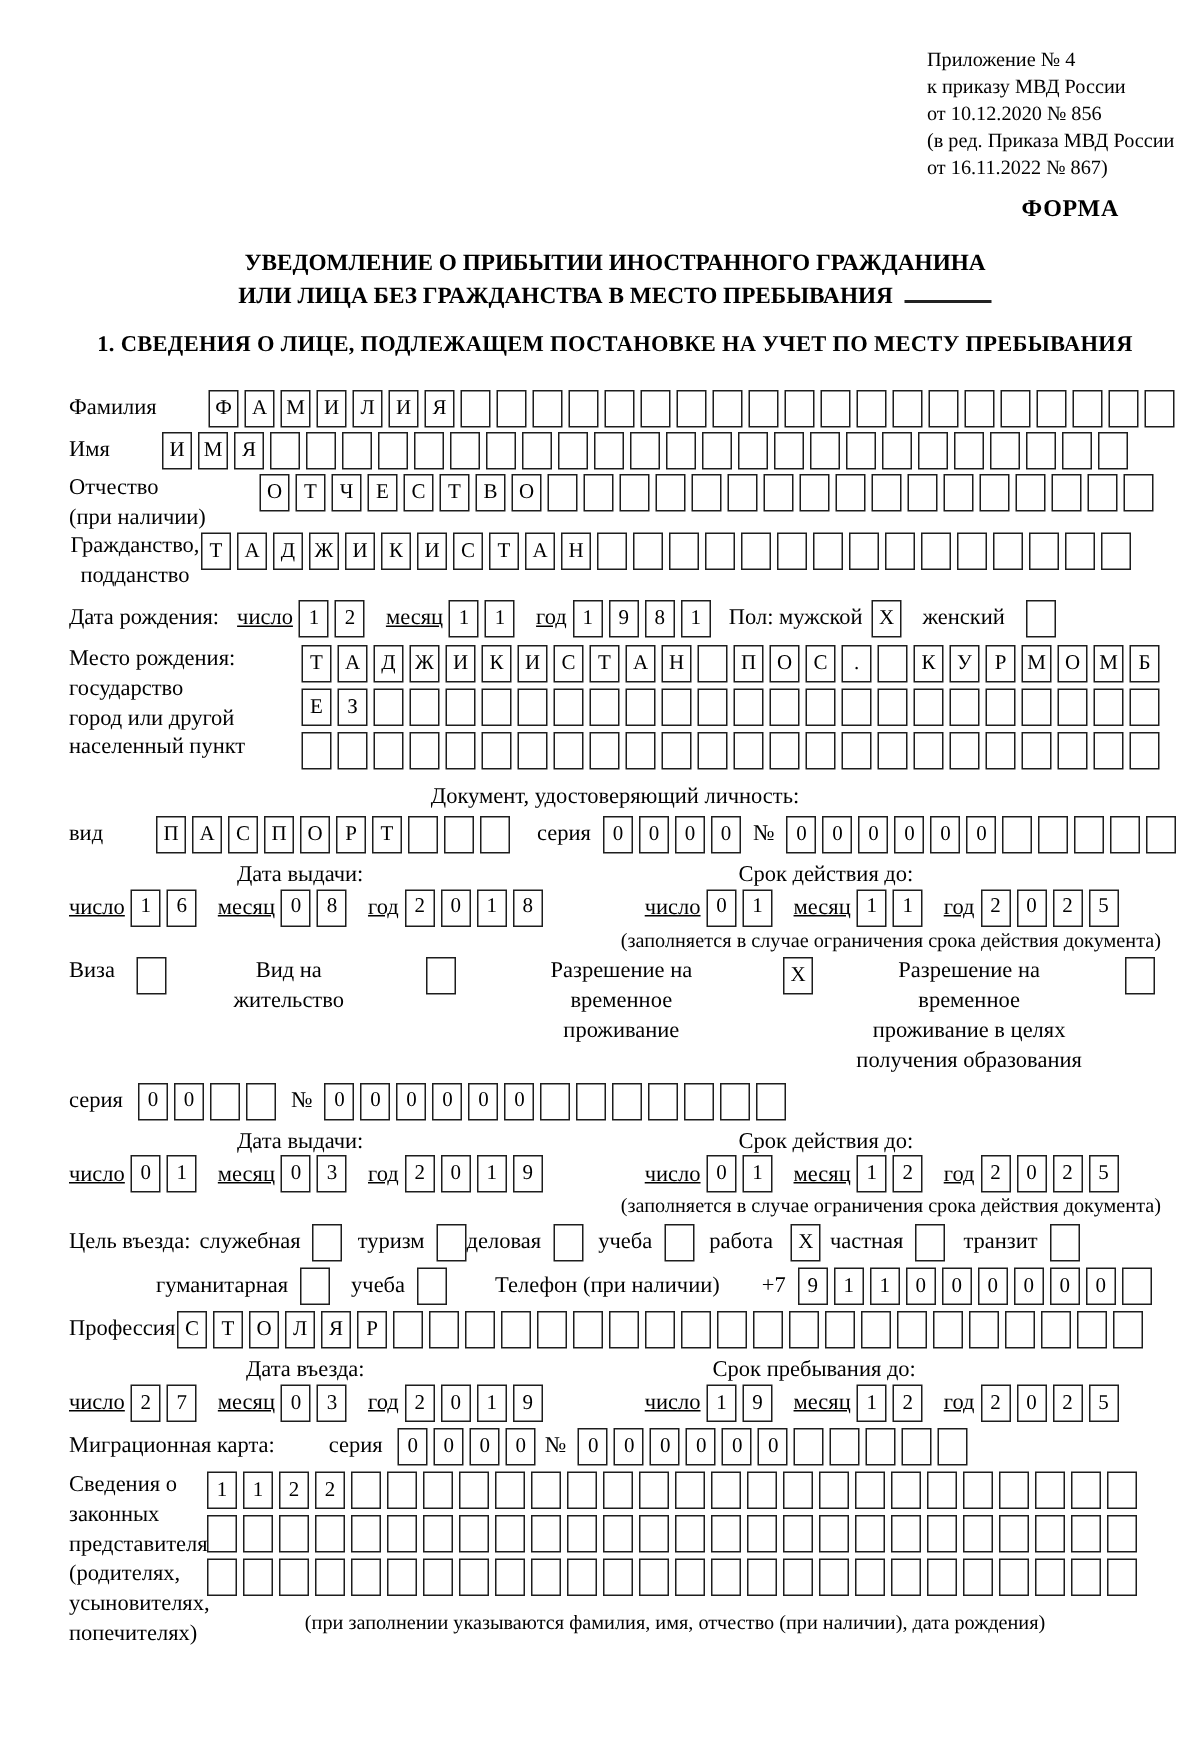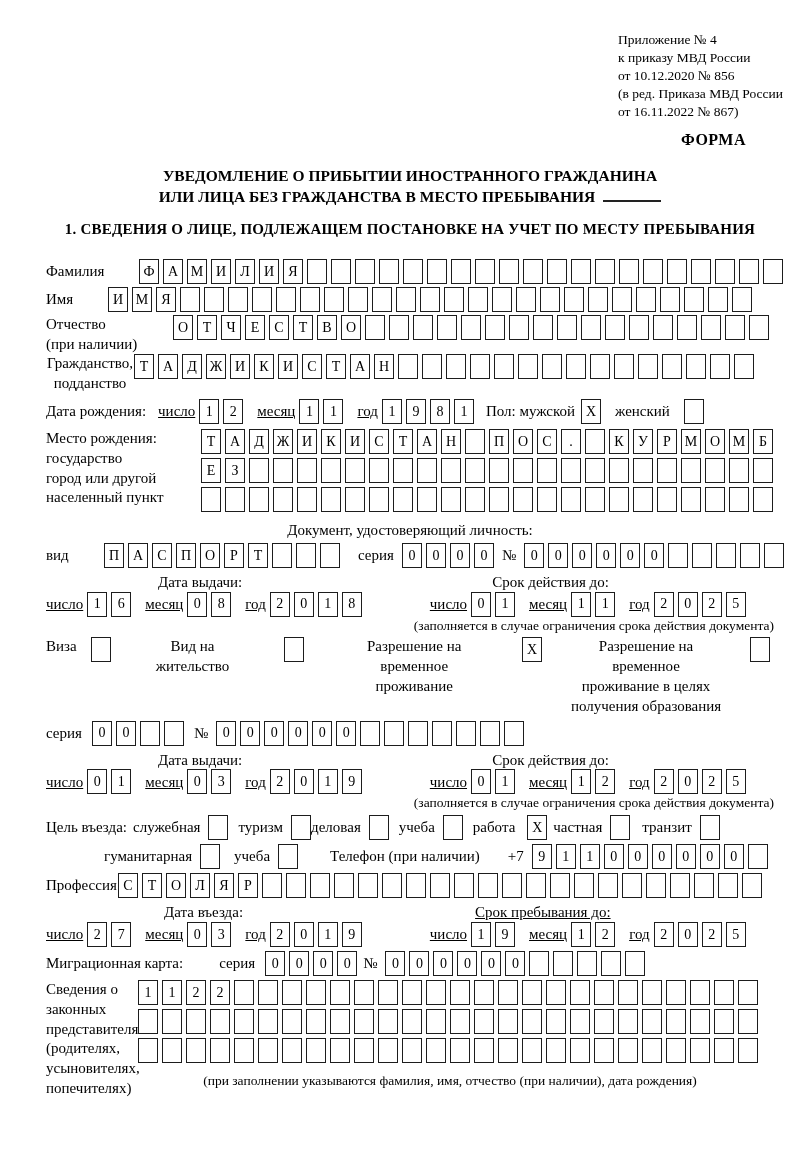--- a/index.html
+++ b/index.html
@@ -607,21 +607,21 @@
         <span class="cb"></span>
         <span class="cb"></span>
         <span class="cb"></span>
         <span class="cb"></span>
         <span class="cb"></span>
       </span>
   </div>
 
   <div class="dlabels">
     <span style="margin-left:118px;">Дата въезда:</span>
-    <span style="margin-left:232px;text-decoration:underline;">Срок пребывания до:</span>
+    <span style="margin-left:232px;">Срок пребывания до:</span>
   </div>
   <div class="row mt2">
     <span class="dgroup">
       <span class="word">число</span>
       <span class="cells">
           <span class="cb">2</span>
           <span class="cb">7</span>
         </span>
       <span class="word m">месяц</span>
       <span class="cells">

